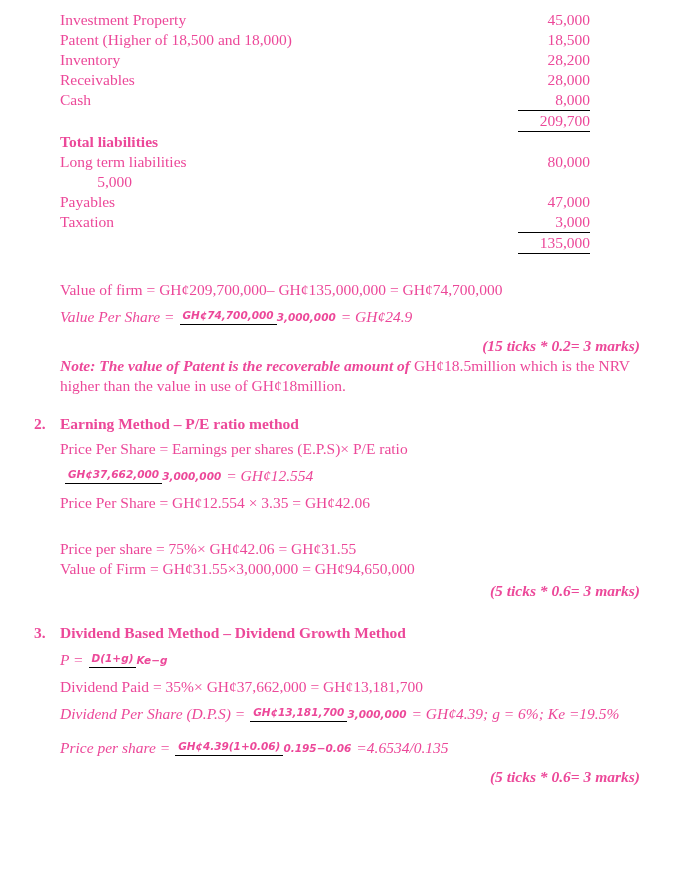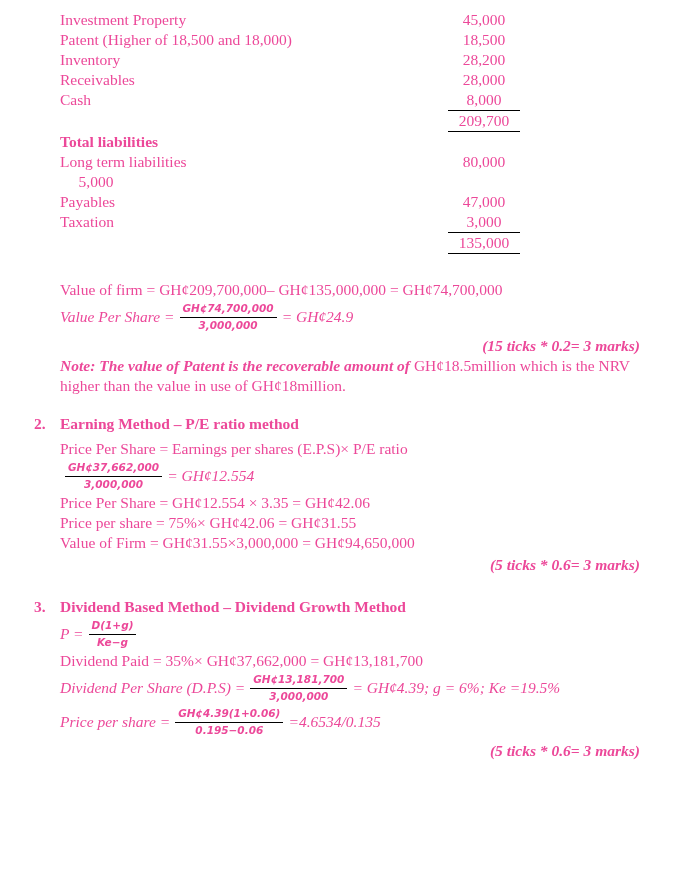--- a/index.html
+++ b/index.html
@@ -7,48 +7,48 @@
   .doc {
     font-family:"Liberation Serif", serif;
     font-size:15.5px;
     color:#ec4899;
     padding:10px 40px 0 60px;
     line-height:20px;
   }
   
   .trow { display:flex; line-height:20px; }
   .tlabel { flex:1; }
-  .tval { min-width:72px; text-align:center; margin-right:120px; white-space:nowrap; }
+  .tval { min-width:72px; text-align:right; margin-right:50px; white-space:nowrap; }
   .tval.u { border-bottom:1.5px solid #000; }
   .bold { font-weight:bold; }
   
   .line { line-height:20px; }
   .fline { display:flex; align-items:center; min-height:34px; line-height:20px;font-style:italic; }
   .fline > span { white-space:pre; }
   .frac {
-    display:inline-flex; flex-direction:column; align-items:center; text-align:left;
+    display:inline-flex; flex-direction:row; align-items:center; text-align:left;
     font-family:"DejaVu Sans", sans-serif; font-size:10.5px; font-weight:bold;
     line-height:1.3; margin:1px 5px; white-space:nowrap;
   }
   .frac .fnum { border-bottom:1px solid #000; padding:0 3px 1px; }
   .frac .fden { padding-top:1px; }
   
   .sec { position:relative; font-weight:bold; line-height:20px; }
   .sec .num { position:absolute; left:-26px; }
   
   .marks { text-align:right; font-weight:bold; font-style:italic; line-height:20px; }
   .note { line-height:20px; }
   .note .nb { font-weight:bold; font-style:italic; }
   
   .mt-vof   { margin-top:26px; }
   .mt-marks { margin-top:2px; }
   .mt-sec2  { margin-top:18px; }
   .mt-l1    { margin-top:5px; }
   .mt-because { margin-top:24px; }
-  .mt-pps75 { }
+  .mt-pps75 { margin-top:26px; }
   .mt-sec3  { margin-top:22px; }
   .mt-p3447 { margin-top:20px; }
 </style>
 </head>
 <body>
 
 <div class="doc">
 
   <div class="trow">
     <span class="tlabel">Investment Property</span>

